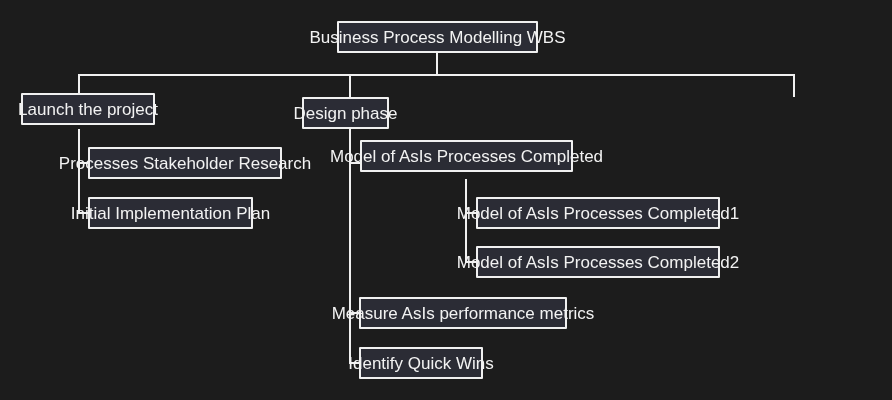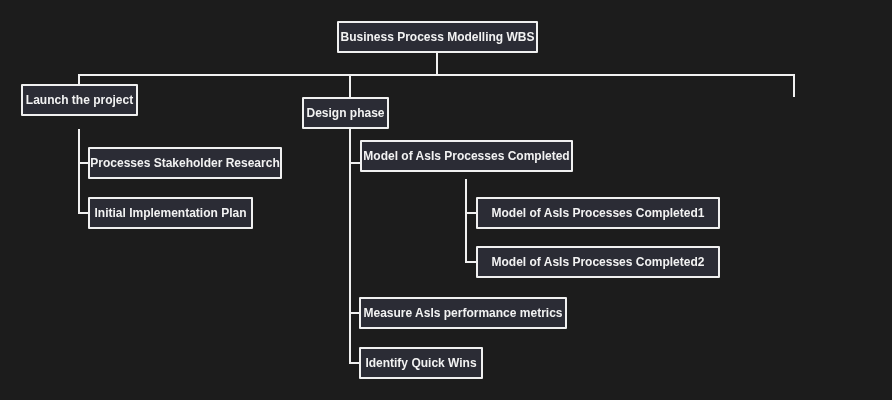--- a/index.html
+++ b/index.html
@@ -28,25 +28,24 @@
     background:var(--node-fill);
     border:2px solid var(--node-border);
     border-radius:1px;
     display:flex;
     align-items:center;
     justify-content:center;
     cursor:default;
   }
   .node .node-label{
     color:var(--text);
-    font-size:12px;
+    font-size:17px;
     line-height:1;
     white-space:nowrap;
     padding:0 6px;
-    font-weight:bold;
   }
   .line{
     position:absolute;
     background:var(--connector);
   }
   .line.h{height:2px;}
   .line.v{width:2px;}
 </style>
 </head>
 <body>
@@ -69,21 +68,21 @@
   <div class="line h" style="left:349px;top:362px;width:10px"></div>
 
   <div class="line v" style="left:465px;top:179px;height:84px"></div>
   <div class="line h" style="left:465px;top:212px;width:11px"></div>
   <div class="line h" style="left:465px;top:261px;width:11px"></div>
 
   <div class="node" style="left:337px;top:21px;width:201px">
     <span class="node-label">Business Process Modelling WBS</span>
   </div>
 
-  <div class="node" style="left:21px;top:84px;width:117px">
+  <div class="node" style="left:21px;top:93px;width:134px">
     <span class="node-label">Launch the project</span>
   </div>
   <div class="node" style="left:302px;top:97px;width:87px">
     <span class="node-label">Design phase</span>
   </div>
 
   <div class="node" style="left:88px;top:147px;width:194px">
     <span class="node-label">Processes Stakeholder Research</span>
   </div>
   <div class="node" style="left:88px;top:197px;width:165px">

